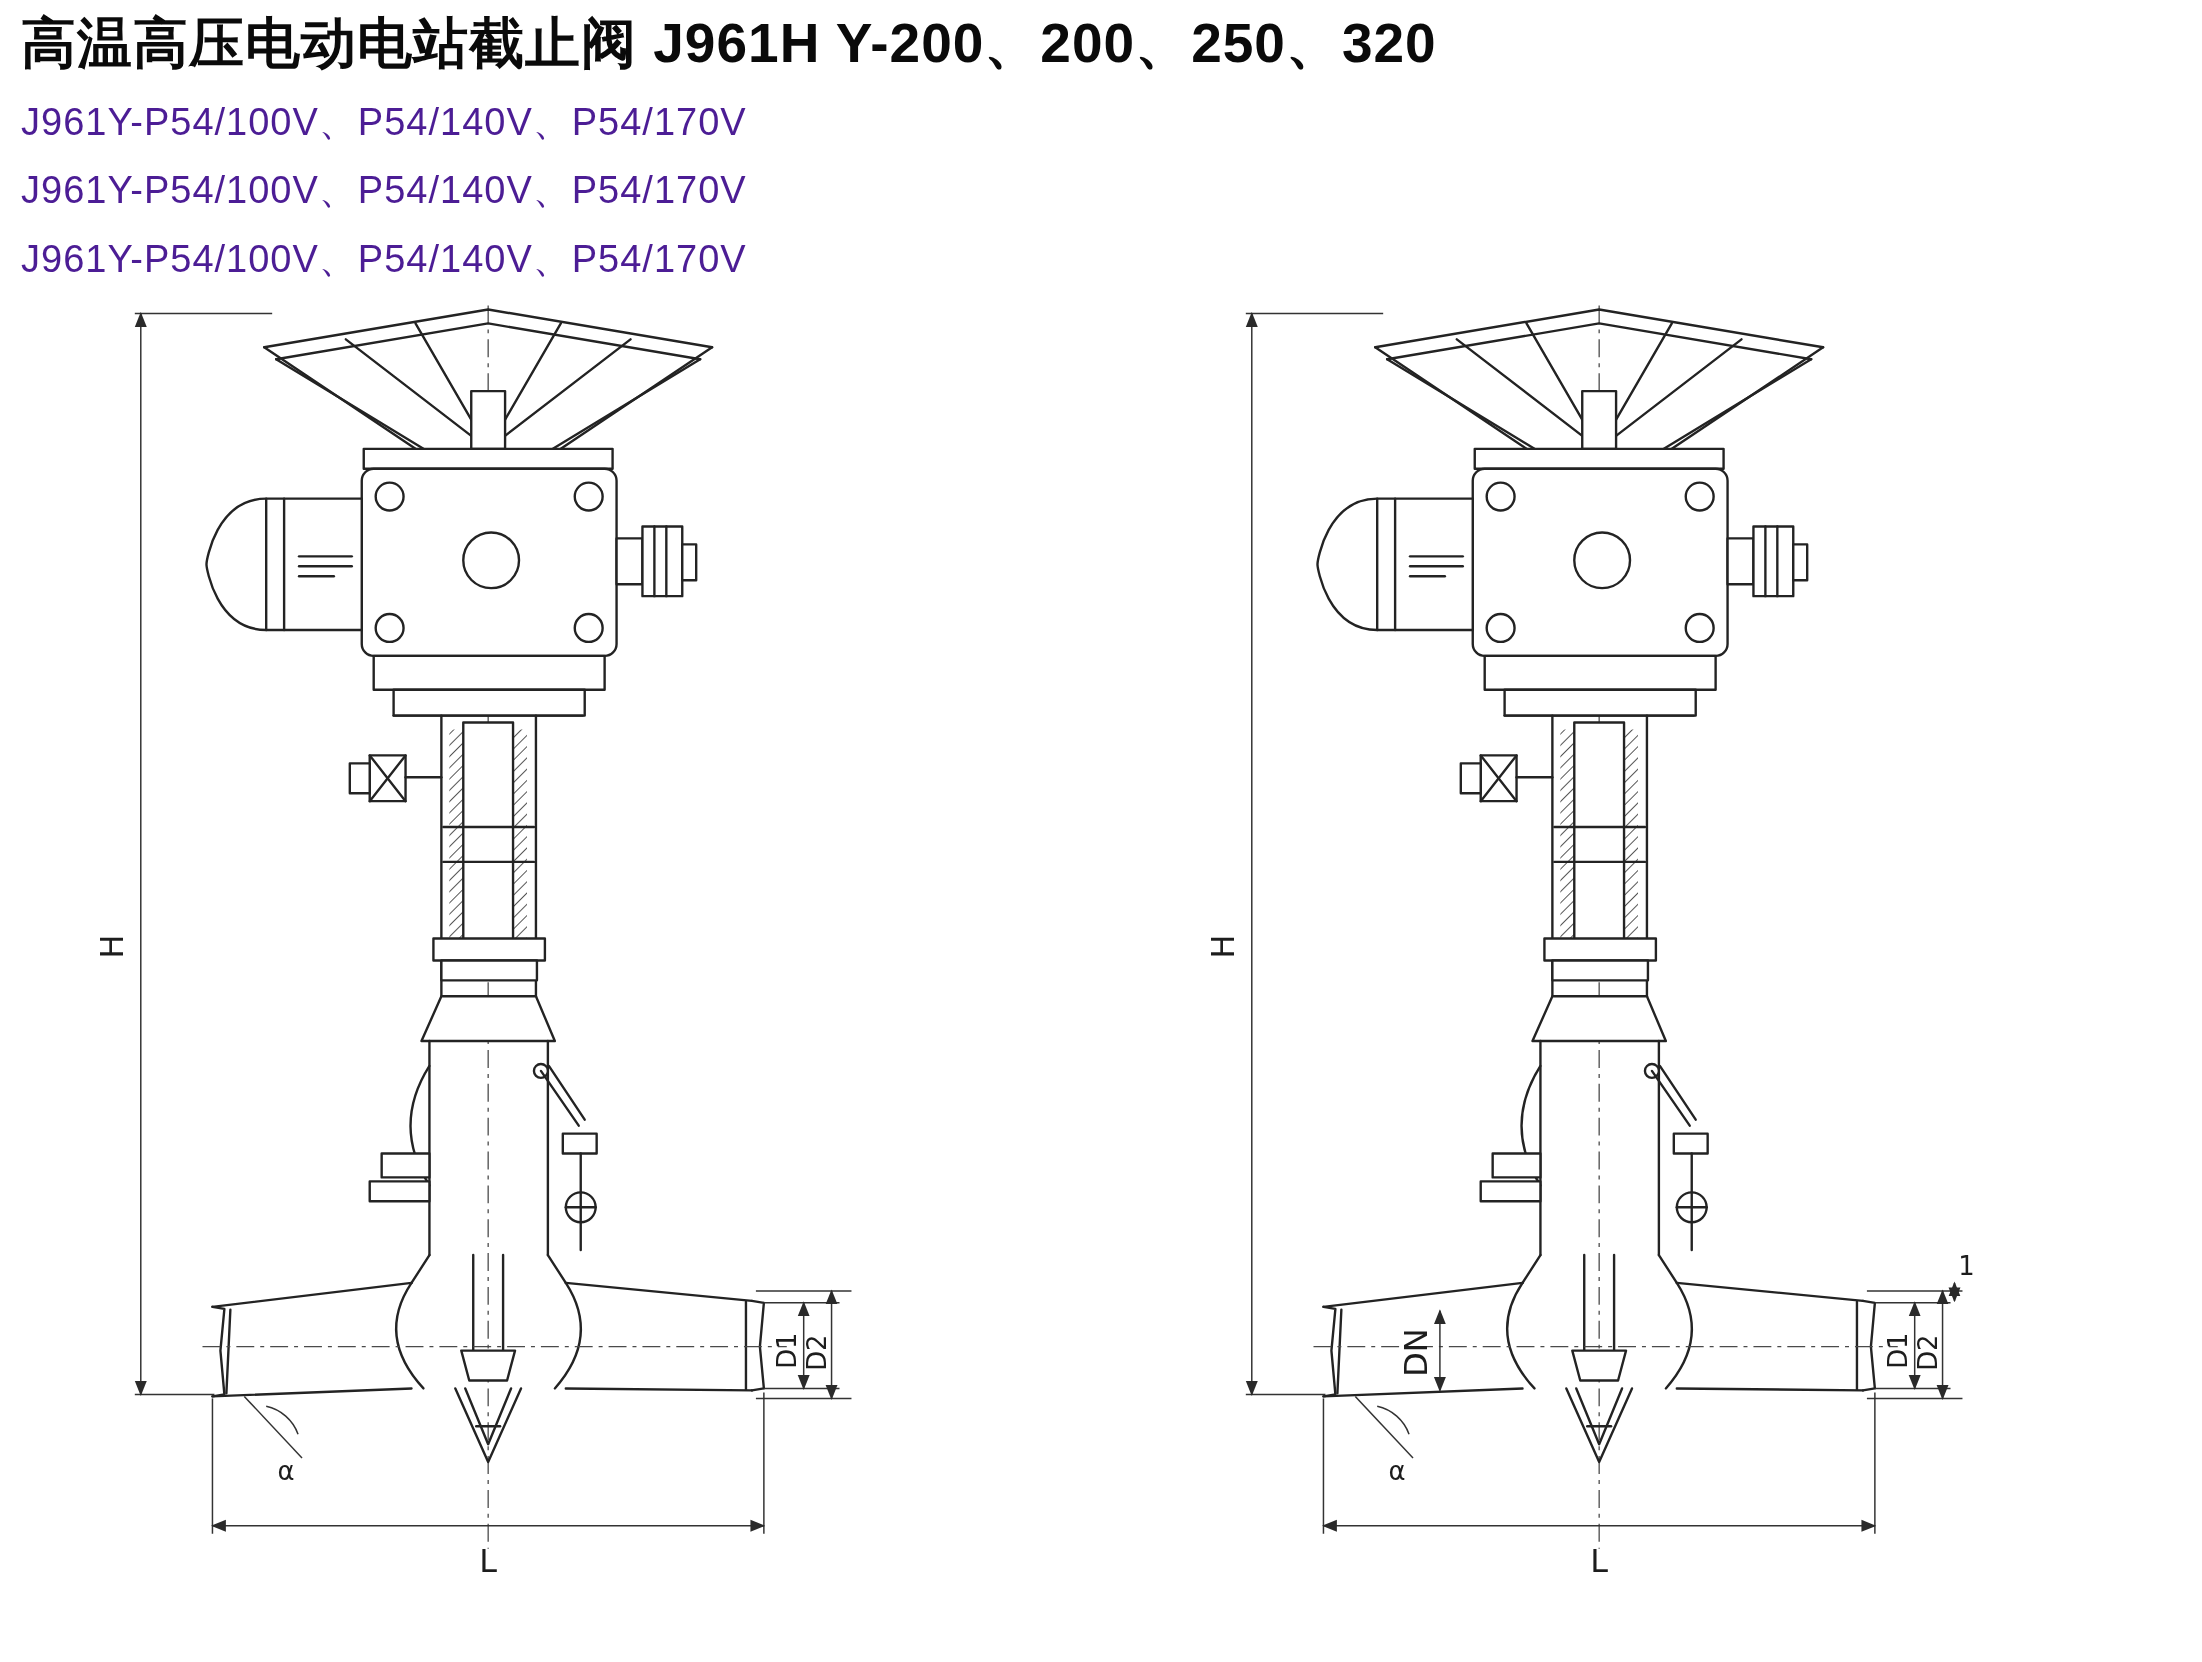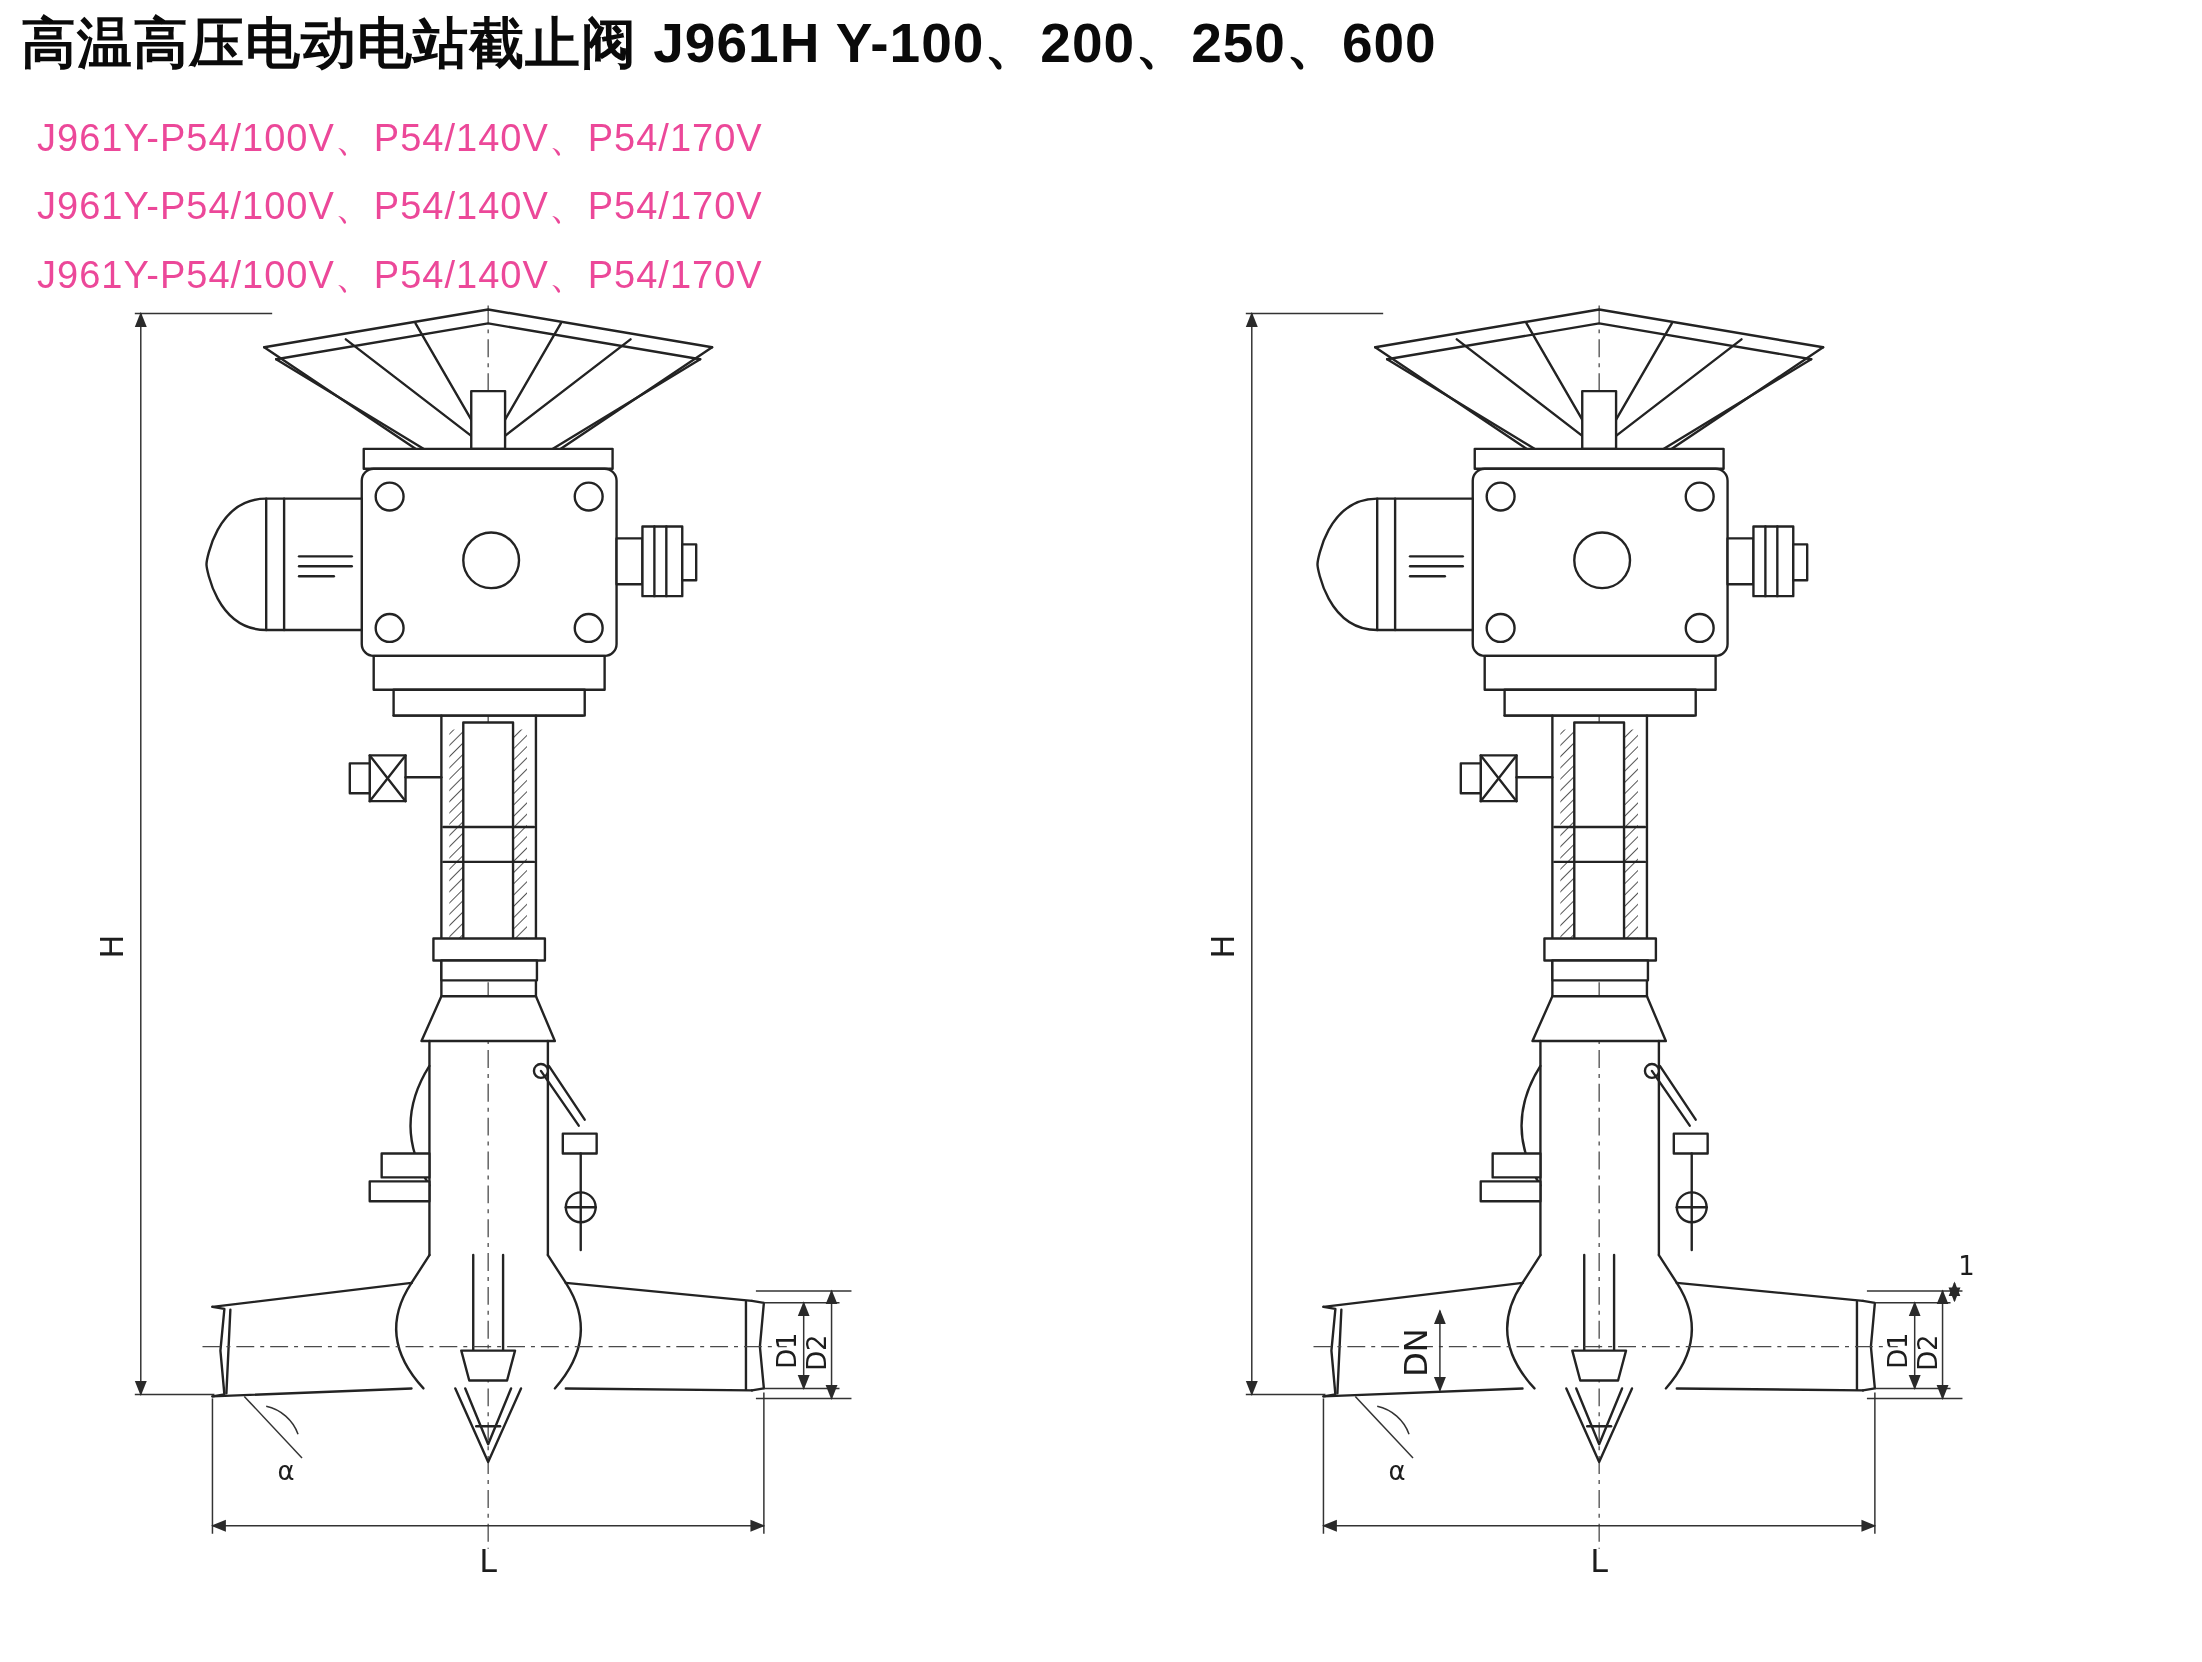--- a/index.html
+++ b/index.html
@@ -1,40 +1,40 @@
 <!DOCTYPE html>
 <html style="font-size:15px"><head>
 <meta charset="utf-8">
 <style>
   html,body{margin:0;padding:0;background:#ffffff;}
   body{width:2203px;height:1663px;position:relative;overflow:hidden;
        font-family:"Liberation Sans","DejaVu Sans",sans-serif;color:#111;}
   .header{position:absolute;left:21px;top:9.5px;width:2159px;}
   .title{font-size:55px;font-weight:bold;color:#0a0a0a;letter-spacing:1px;line-height:1.2;margin:0;}
-  .subtitle{font-size:38px;font-weight:400;color:#ec4899;letter-spacing:1px;margin:16px;
+  .subtitle{font-size:38px;font-weight:400;color:#4c1d95;letter-spacing:1px;margin:0;
             line-height:1.0;}
   .sub1{position:absolute;left:21px;top:103px;}
   .sub2{position:absolute;left:21px;top:171px;}
   .sub3{position:absolute;left:21px;top:240px;}
   .valve-svg{position:absolute;top:297px;width:856px;height:1299px;}
   #valve-left{left:95px;}
   #valve-right{left:1206px;}
   
   .ln{stroke:#232323;fill:none;stroke-width:2.4;stroke-linejoin:round;stroke-linecap:round;}
   .fw{stroke:#232323;fill:#ffffff;stroke-width:2.4;stroke-linejoin:round;}
   .cl{stroke:#4a4a4a;fill:none;stroke-width:1.3;stroke-dasharray:18 6 4 6;}
   .dim{stroke:#333;fill:none;stroke-width:1.5;}
   .dimtxt{font-family:"DejaVu Sans",sans-serif;font-size:32px;fill:#1d1d1d;}
   .dimsm{font-family:"DejaVu Sans",sans-serif;font-size:26px;fill:#1d1d1d;}
 </style>
 </head>
 <body>
 
 <div class="header">
-  <h1 class="title">高温高压电动电站截止阀 J961H Y-100、200、250、600</h1>
+  <h1 class="title">高温高压电动电站截止阀 J961H Y-200、200、250、320</h1>
 </div>
 <div class="subtitle sub1">J961Y-P54/100V、P54/140V、P54/170V</div>
 <div class="subtitle sub2">J961Y-P54/100V、P54/140V、P54/170V</div>
 <div class="subtitle sub3">J961Y-P54/100V、P54/140V、P54/170V</div>
 
 <svg width="0" height="0" style="position:absolute">
   <defs>
     <pattern id="hatch" width="8" height="8" patternUnits="userSpaceOnUse" patternTransform="rotate(45)">
       <line x1="0" y1="0" x2="0" y2="8" stroke="#555" stroke-width="2"></line>
     </pattern>

